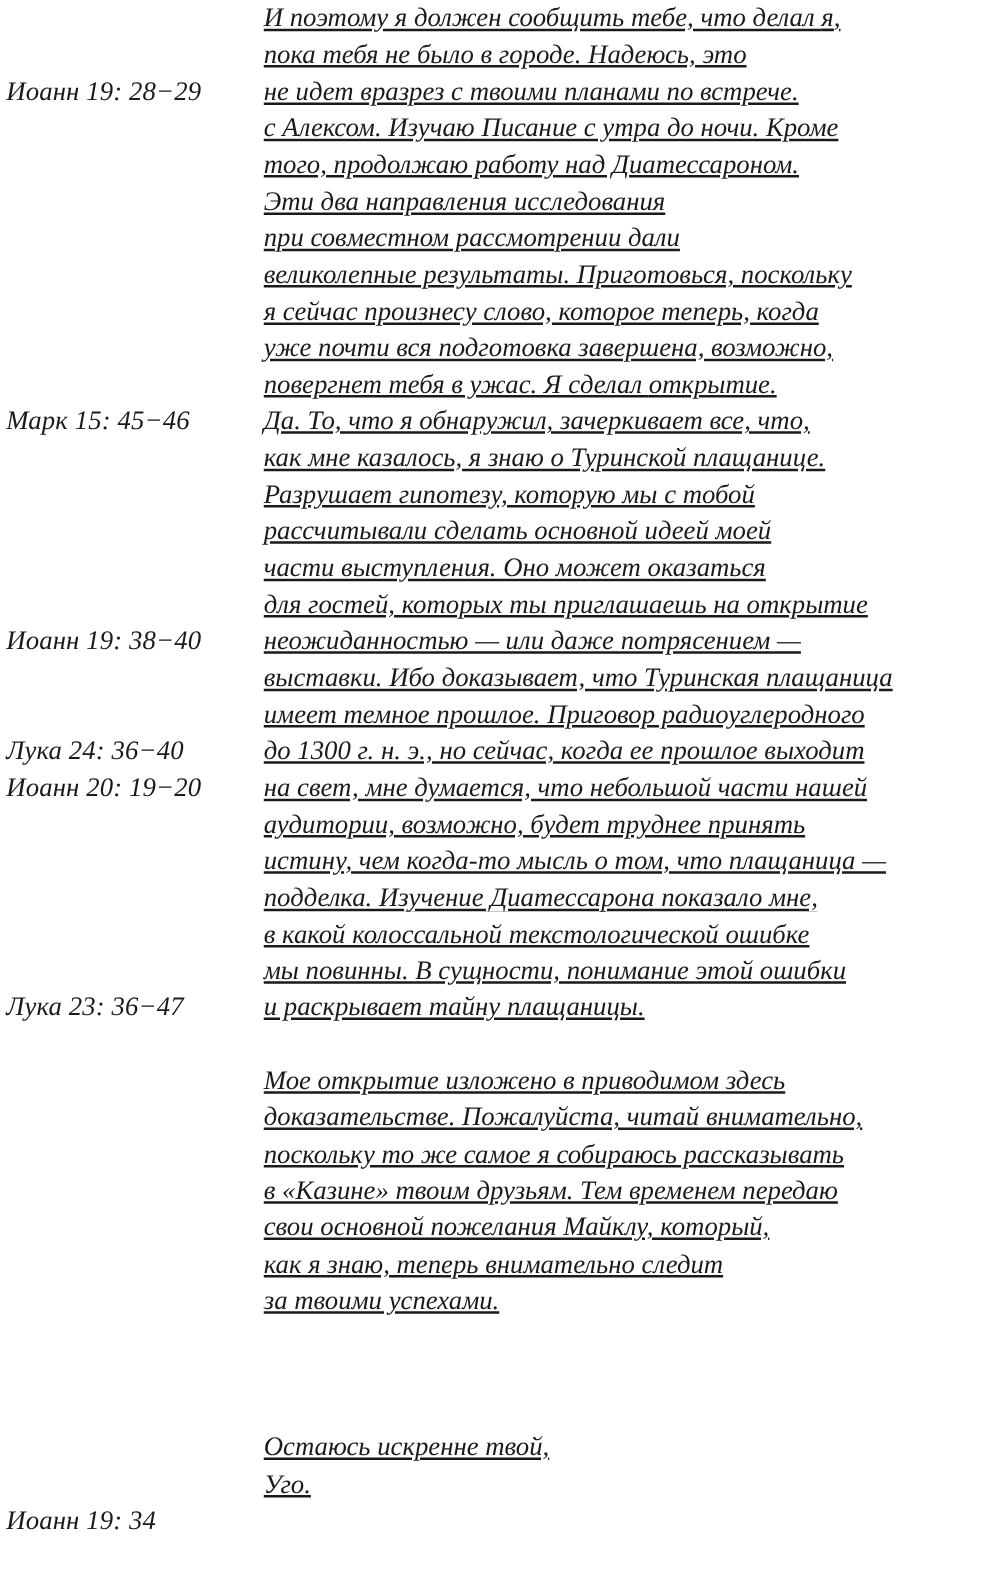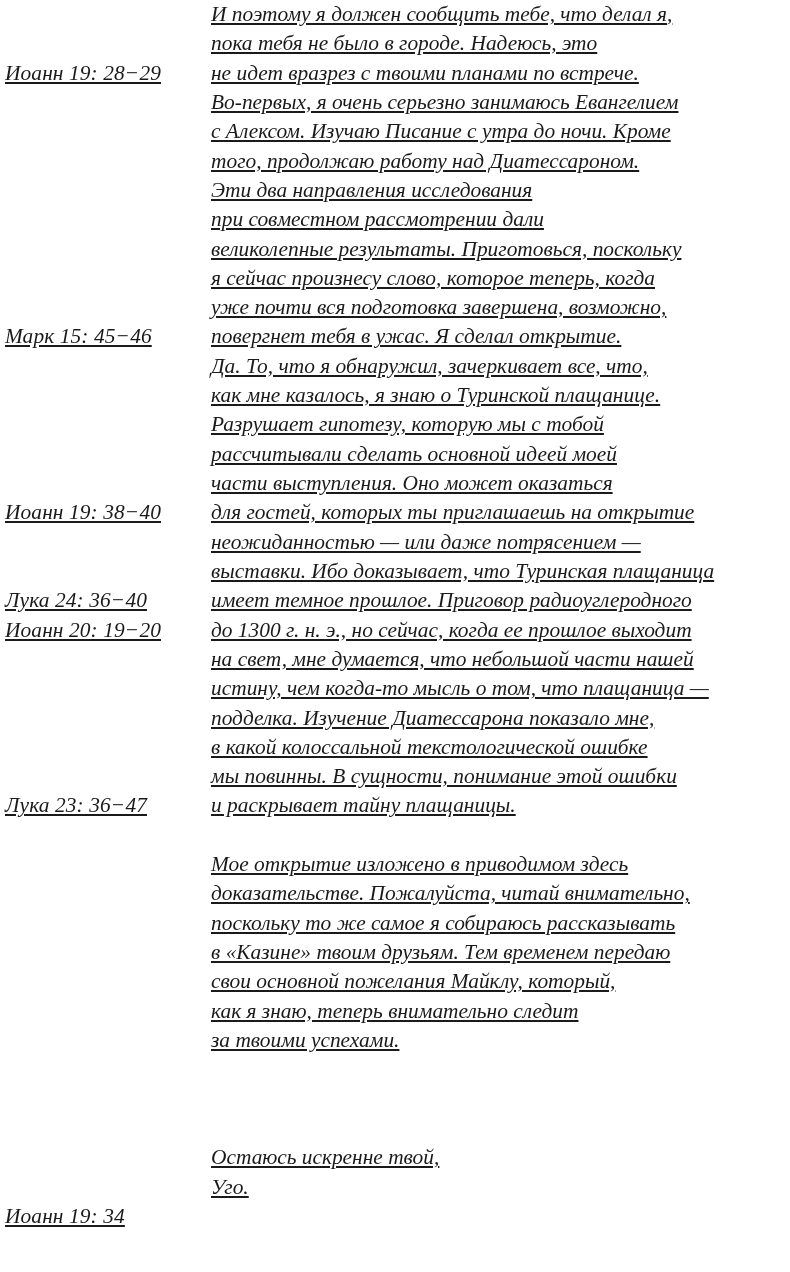--- a/index.html
+++ b/index.html
@@ -51,21 +51,20 @@
   .ln {
     height: 29.32px;
     white-space: nowrap;
   }
   .ln.blank {
     
   }
 
   .note {
     letter-spacing: 0.1px;
-    text-decoration: underline;
   }
 
   .u {
     text-decoration: underline;
     text-underline-offset: 2px;
     text-decoration-thickness: 1px;
   }
 </style>
 </head>
 <body>
@@ -115,40 +114,40 @@
       <div class="ln"></div>
       <div class="ln"></div>
       <div class="ln"><span class="note">Иоанн 19: 34</span></div>
       <div class="ln"></div>
     </div>
 
   <div class="col body-col">
       <div class="ln"><span>И поэтому я должен сообщить тебе, что делал </span><span class="u">я</span><span>,</span></div>
       <div class="ln"><span>пока тебя не было в городе. Надеюсь, это</span></div>
       <div class="ln"><span>не идет вразрез с твоими планами по встрече.</span></div>
-      <div class="ln"><span>Во-первых, я очень серьезно занимаюсь Евангелием</span></div>
       <div class="ln"><span>с Алексом. Изучаю Писание с утра до ночи. Кроме</span></div>
       <div class="ln"><span>того, продолжаю работу над Диатессароном.</span></div>
       <div class="ln"><span>Эти два направления исследования</span></div>
       <div class="ln"><span>при совместном рассмотрении дали</span></div>
       <div class="ln"><span>великолепные результаты. Приготовься, поскольку</span></div>
       <div class="ln"><span>я сейчас произнесу слово, которое теперь, когда</span></div>
       <div class="ln"><span>уже почти вся подготовка завершена, возможно,</span></div>
       <div class="ln"><span>повергнет тебя в ужас. Я сделал </span><span class="u">открытие</span><span>.</span></div>
       <div class="ln"><span>Да. То, что я обнаружил, зачеркивает все, что,</span></div>
       <div class="ln"><span>как мне казалось, я знаю о Туринской плащанице.</span></div>
       <div class="ln"><span>Разрушает гипотезу, которую мы с тобой</span></div>
       <div class="ln"><span>рассчитывали сделать основной идеей моей</span></div>
       <div class="ln"><span>части выступления. Оно может оказаться</span></div>
       <div class="ln"><span>для гостей, которых ты приглашаешь на открытие</span></div>
       <div class="ln"><span>неожиданностью — или даже потрясением —</span></div>
       <div class="ln"><span>выставки. Ибо доказывает, что Туринская плащаница</span></div>
       <div class="ln"><span>имеет темное прошлое. Приговор радиоуглеродного</span></div>
       <div class="ln"><span>до 1300 г. н. э., но сейчас, когда ее прошлое выходит</span></div>
       <div class="ln"><span>на свет, мне думается, что небольшой части нашей</span></div>
+      <div class="ln"><span>аудитории, возможно, будет труднее принять</span></div>
       <div class="ln"><span>истину, чем когда-то мысль о том, что плащаница —</span></div>
       <div class="ln"><span>подделка. Изучение Диатессарона показало мне,</span></div>
       <div class="ln"><span>в какой колоссальной текстологической ошибке</span></div>
       <div class="ln"><span>мы повинны. В сущности, понимание этой ошибки</span></div>
       <div class="ln"><span>и раскрывает тайну плащаницы.</span></div>
       <div class="ln blank"></div>
       <div class="ln"><span>Мое открытие изложено в приводимом здесь</span></div>
       <div class="ln"><span>доказательстве. Пожалуйста, читай внимательно,</span></div>
       <div class="ln"><span>поскольку то же самое я собираюсь рассказывать</span></div>
       <div class="ln"><span>в «Казине» твоим друзьям. Тем временем передаю</span></div>

